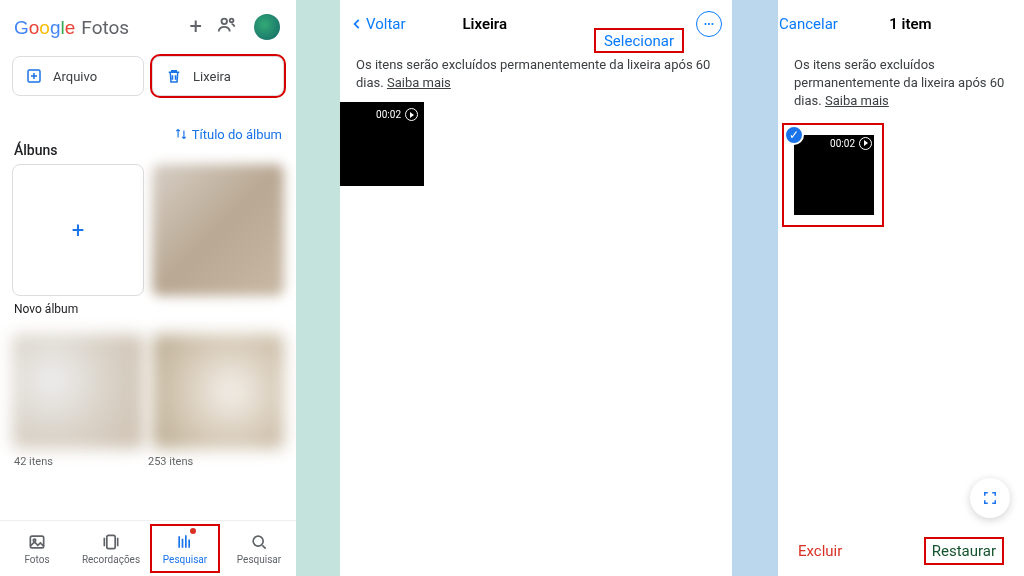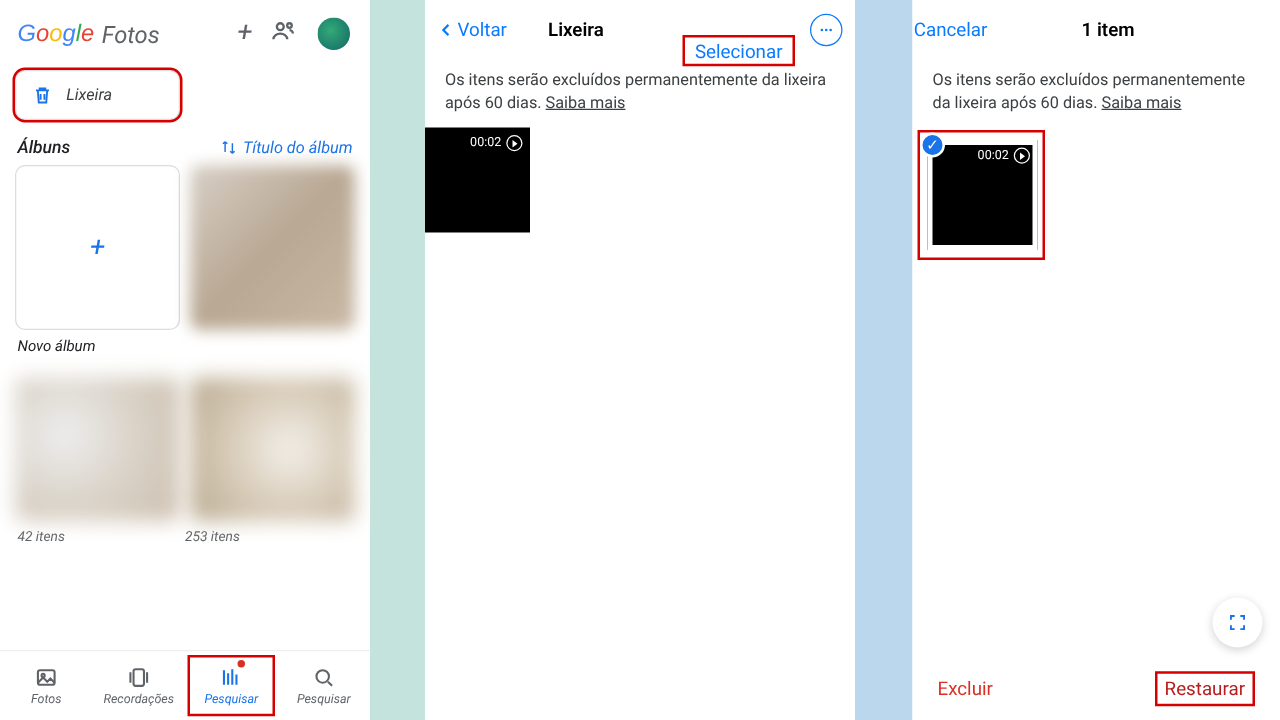--- a/index.html
+++ b/index.html
@@ -3,41 +3,41 @@
 <meta charset="utf-8">
 <style>
   * { box-sizing: border-box; margin: 0; padding: 0; font-family: -apple-system, BlinkMacSystemFont, "Segoe UI", Roboto, sans-serif; }
   body { width: 1024px; height: 576px; display: flex; background: #fff; overflow: hidden; }
   .panel { position: relative; background: #fff; height: 576px; overflow: hidden; }
   .gap { height: 576px; }
   .gap-a { width: 44px; background: #c4e3dc; }
   .gap-b { width: 46px; background: #bad7ee; }
 
   
-  .p1 { width: 296px; display: flex; flex-direction: column; font-style: italic; }
+  .p1 { width: 296px; display: flex; flex-direction: column; }
   .p1-header { display: flex; align-items: center; justify-content: space-between; padding: 12px 14px 8px; }
   .logo { display: flex; align-items: center; gap: 4px; font-size: 19px; }
   .logo-word span { font-family: "Product Sans", Arial, sans-serif; font-weight: 500; }
   .g-b { color:#4285F4;} .g-r{color:#EA4335;} .g-y{color:#FBBC05;} .g-g{color:#34A853;}
   .logo-fotos { color: #5f6368; font-size: 19px; font-weight: 400; margin-left: 2px; }
   .hdr-icons { display: flex; align-items: center; gap: 14px; }
   .plus-big { font-size: 22px; color: #5f6368; line-height: 1; }
   .group-icon svg { width: 22px; height: 22px; }
   .avatar { width: 30px; height: 30px; border-radius: 50%; background: radial-gradient(circle at 40% 40%, #3a7, #166); border: 2px solid transparent; background-clip: padding-box; position: relative; }
   .avatar::before { content:""; position:absolute; inset:-3px; border-radius:50%; background: conic-gradient(#ea4335,#fbbc05,#34a853,#4285f4,#ea4335); z-index:-1; }
 
   .chip-grid { display: grid; grid-template-columns: 1fr 1fr; gap: 8px; padding: 6px 12px 0; }
   .chip { border: 1px solid #dadce0; border-radius: 8px; height: 40px; display: flex; align-items: center; gap: 10px; padding: 0 12px; font-size: 13px; color: #3c4043; }
   .chip svg { width: 18px; height: 18px; flex-shrink: 0; }
   .chip .dot { position: relative; }
   .chip .dot::after { content:""; position:absolute; top:-3px; right:-4px; width:7px; height:7px; background:#d93025; border-radius:50%; }
   .highlight-red { outline: 2px solid #d60000; outline-offset: 0; }
 
   .albums-row { display:flex; align-items:center; justify-content:space-between; padding: 14px 14px 6px; }
-  .albums-row h3 { font-size: 14px; font-weight: 500; color:#202124; }
+  .albums-row h3 { font-size: 14px; font-weight: 500; color:#202124;margin-top:32px; }
   .albums-sort { color:#1a73e8; font-size: 13px; display:flex; align-items:center; gap:4px; }
 
   .album-row { display:flex; gap:8px; padding: 0 12px; }
   .album-card { flex:1; }
   .album-thumb { width:100%; aspect-ratio:1/1; border-radius:8px; }
   .new-album { border:1px solid #dadce0; display:flex; align-items:center; justify-content:center; color:#1a73e8; font-size:22px; }
   .blur1 { background: linear-gradient(135deg,#d7cfc6,#b9a893,#c9b9a5); filter: blur(6px); }
   .album-cap { font-size:12px; color:#202124; padding:6px 2px 0; }
 
   .big-row { display:flex; gap:8px; padding: 18px 12px 0; }
@@ -49,21 +49,21 @@
   .count-row span:last-child { flex:1; }
 
   .tabbar { margin-top:auto; display:flex; border-top:1px solid #eee; height:56px; }
   .tab { flex:1; display:flex; flex-direction:column; align-items:center; justify-content:center; gap:2px; font-size:10px; color:#5f6368; position:relative; }
   .tab.active { color:#1a73e8; }
   .tab svg { width:20px; height:20px; }
   .tab .reddot { position:absolute; top:7px; right:26px; width:6px;height:6px;background:#d93025;border-radius:50%; }
   .tab-highlight { position:absolute; inset:3px 2px; border:2px solid #d60000; pointer-events:none; }
 
   
-  .p2 { width: 344px; }
+  .p2 { width: 392px; }
   .p2-hdr { display:flex; align-items:center; height:48px; padding:0 10px; gap:6px; }
   .back { color:#0a7aff; font-size:15px; display:flex; align-items:center; gap:2px; }
   .p2-title { flex:1; text-align:center; font-weight:600; font-size:15px; color:#000; margin-left:-30px; }
   .select-btn { color:#0a7aff; font-size:15px; padding:3px 6px; }
   .select-wrap { border:2px solid #d60000; padding:1px 2px;margin-top:32px; }
   .dots-btn { width:26px;height:26px;border:1.5px solid #0a7aff;border-radius:50%;display:flex;align-items:center;justify-content:center;color:#0a7aff;font-size:14px;margin-left:6px; }
 
   .info-text { font-size:13px; color:#3c4043; padding: 8px 16px 10px; line-height:1.4; }
   .info-text .more { text-decoration: underline; color:#3c4043; }
 
@@ -77,21 +77,21 @@
   .p3-hdr { display:flex; align-items:center; height:48px; padding:0 1px; }
   .cancel { color:#0a7aff; font-size:15px; }
   .p3-title { flex:1; text-align:center; font-weight:600; font-size:15px; color:#000; margin-left:-40px; }
 
   .sel-wrap { margin: 2px 0 0 4px; padding:6px; border:2px solid #d60000; width:102px; }
   .sel-thumb { width:88px; height:88px; background:#000; position:relative; outline:4px solid #fff; outline-offset:-4px; }
   .check { position:absolute; top:-6px; left:-6px; width:20px;height:20px;background:#1a73e8;border-radius:50%;display:flex;align-items:center;justify-content:center;color:#fff;font-size:12px; border:2px solid #fff; z-index:2; }
 
   .p3-footer { position:absolute; bottom:0; left:0; right:0; height:50px; display:flex; align-items:center; padding:0 20px; font-size:15px; }
   .del { color:#d93025; flex:1; }
-  .restore { color:#b91c1c; border:2px solid #d60000; padding:3px 6px; }
+  .restore { color:#14532d; border:2px solid #d60000; padding:3px 6px; }
 
   .fab { position:absolute; right:14px; bottom:58px; width:40px;height:40px;border-radius:50%;background:#fff;box-shadow:0 2px 8px rgba(0,0,0,.18);display:flex;align-items:center;justify-content:center;color:#1a73e8; }
 </style>
 </head>
 <body>
 
 <div class="panel p1">
   <div class="p1-header">
     <div class="logo">
       <span class="logo-word">
@@ -107,20 +107,27 @@
             <path d="M3 19c0-3 3-5 6-5s6 2 6 5"></path>
             <circle cx="17" cy="7" r="2"></circle>
             <path d="M20 14c0-1.5-1.5-3-3-3"></path>
           </svg>
       </span>
       <span class="avatar"></span>
     </div>
   </div>
 
   <div class="chip-grid">
+    <div class="chip">
+      <svg viewBox="0 0 24 24" fill="none" stroke="#1a73e8" stroke-width="2">
+          <rect x="4" y="4" width="16" height="16" rx="2"></rect>
+          <path d="M12 8v8M8 12h8"></path>
+        </svg>
+      <span>Arquivo</span>
+    </div>
     <div class="chip highlight-red">
       <svg viewBox="0 0 24 24" fill="none" stroke="#1a73e8" stroke-width="2">
           <path d="M5 7h14M9 7V5h6v2M7 7l1 13h8l1-13M10 11v6M14 11v6"></path>
         </svg>
       <span>Lixeira</span>
     </div>
   </div>
 
   <div class="albums-row">
     <h3>Álbuns</h3>

